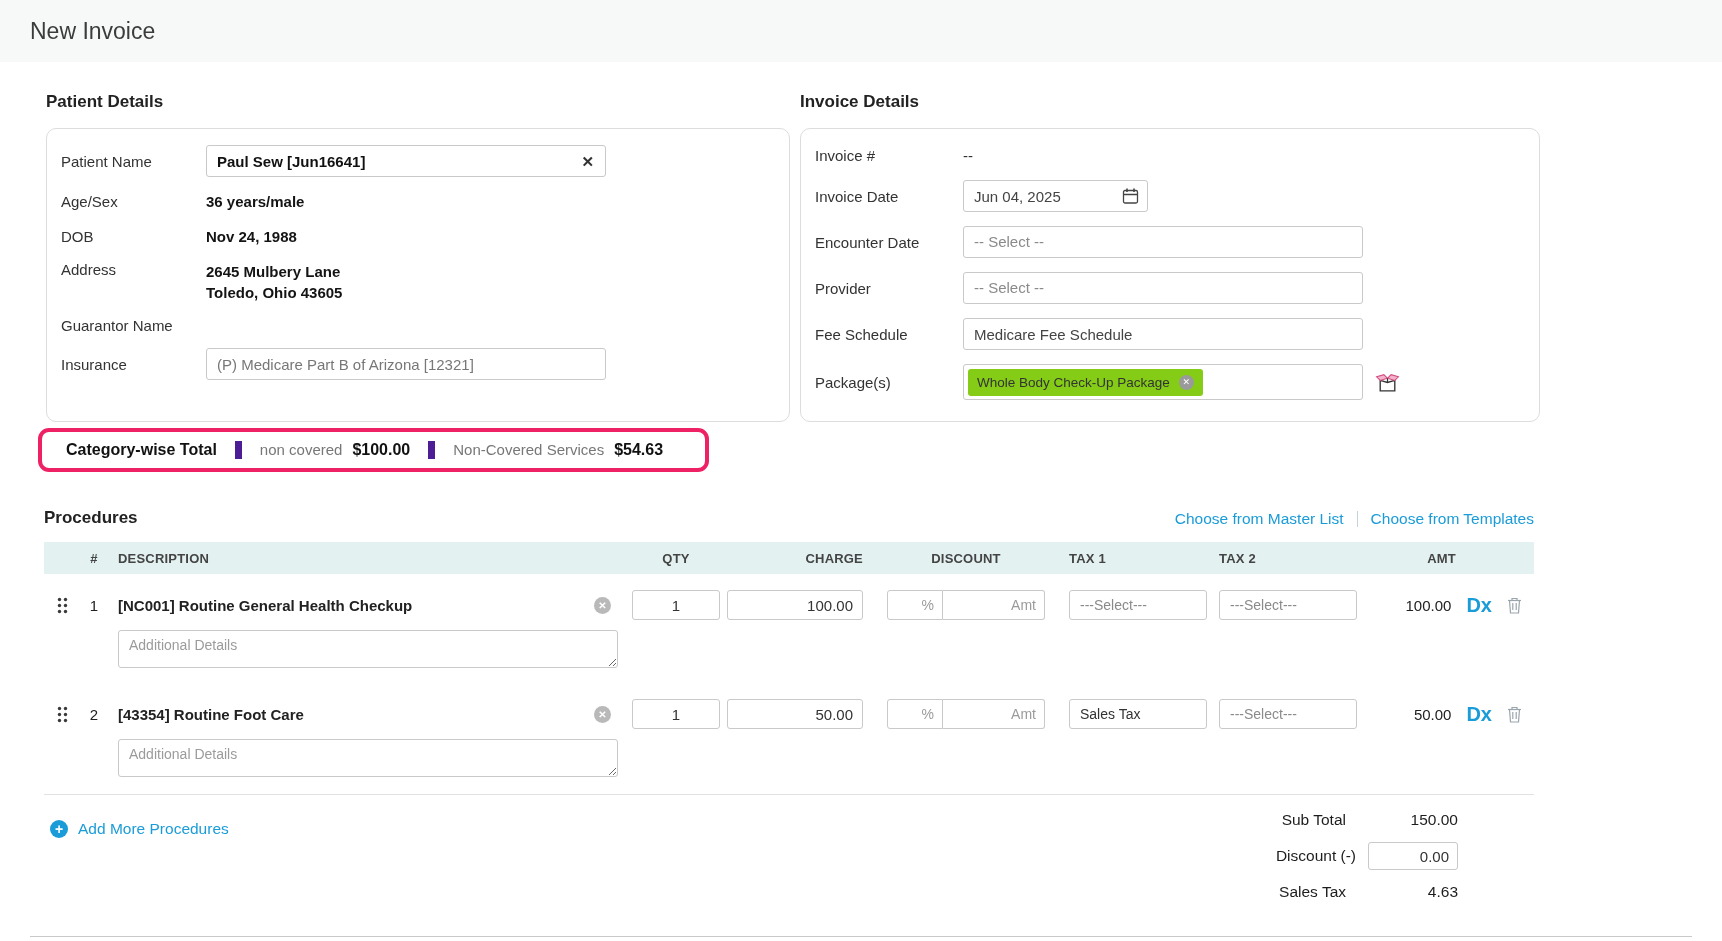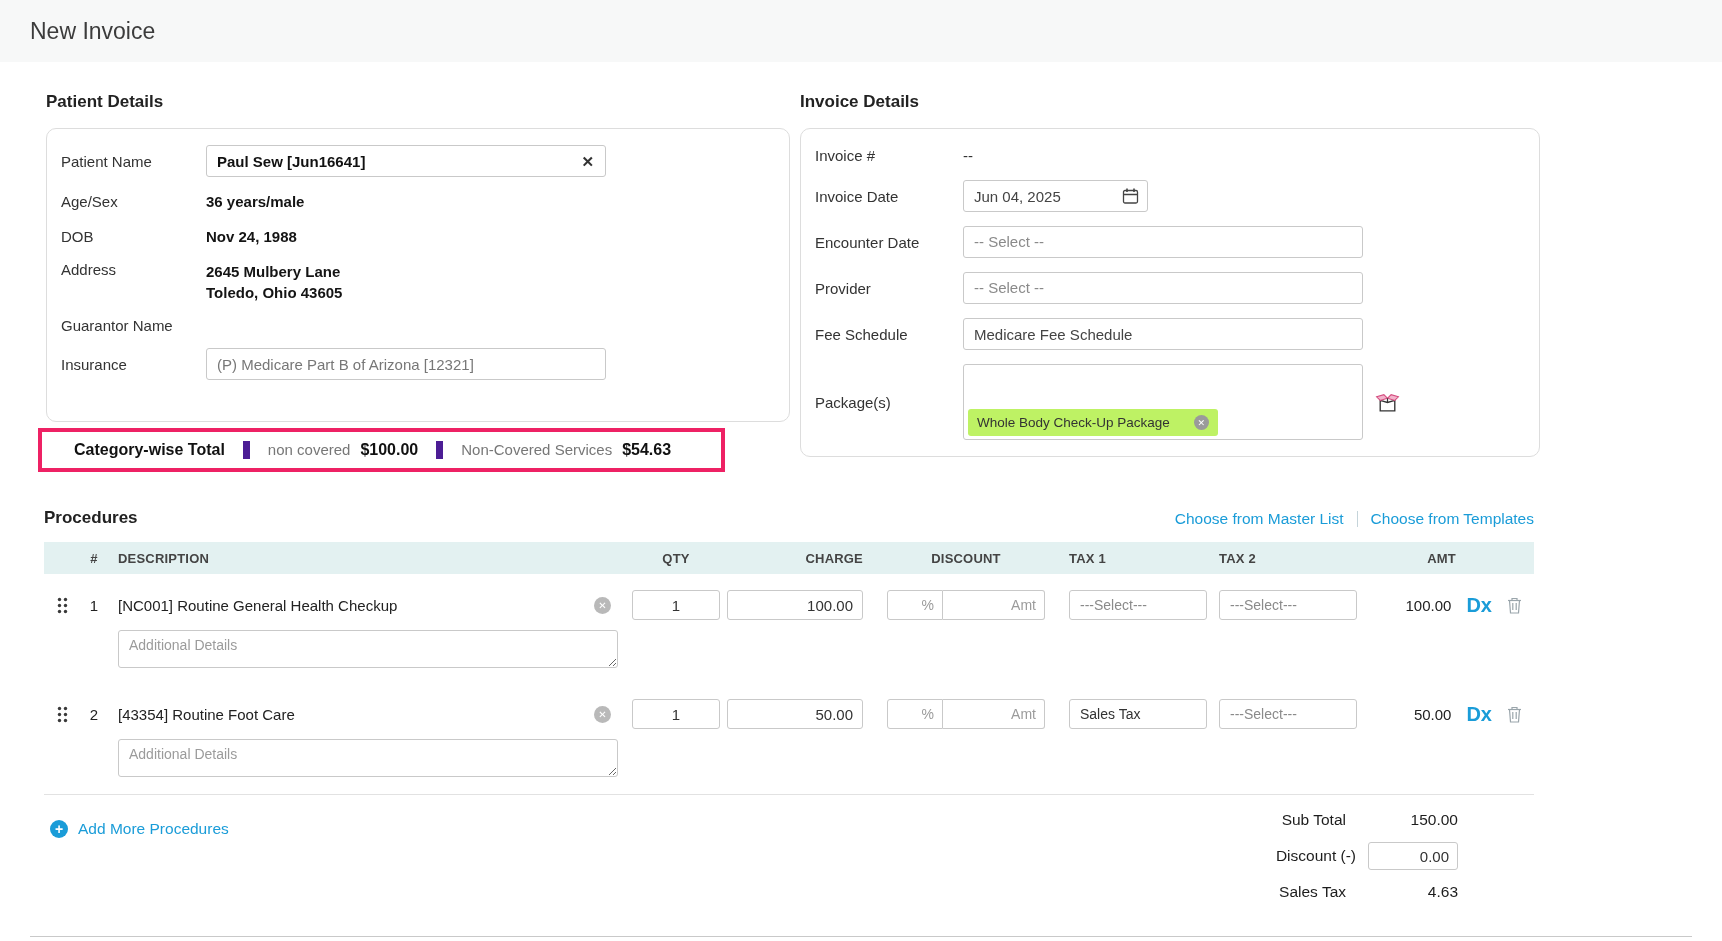--- a/index.html
+++ b/index.html
@@ -44,29 +44,29 @@
              color: #333; font-size: 15px; font-weight: 700; cursor: pointer; line-height: 1; }
   .cal-icon { position: absolute; right: 9px; top: 50%; transform: translateY(-50%); cursor: pointer; display: flex; }
 
   .fake-select { width: 400px; height: 32px; line-height: 30px; border: 1px solid #c9c9c9; border-radius: 3px;
                  padding: 0 10px; color: #8a8a8a; font-size: 15px; background: #fff; cursor: pointer;
                  overflow: hidden; white-space: nowrap; }
   .fake-select.filled { color: #333; }
 
   .tag-field { border: 1px solid #c9c9c9; border-radius: 3px; width: 400px; min-height: 36px;
                padding: 3px 4px; display: flex; align-items: center; background: #fff; }
-  .chip { background: #bef264; border-radius: 3px; padding: 6px 9px; font-size: 13.5px; color: #333;
-          display: flex; align-items: center; gap: 24px; margin-top: 41px; }
+  .chip { background: #84cc16; border-radius: 3px; padding: 6px 9px; font-size: 13.5px; color: #333;
+          display: flex; align-items: center; gap: 9px; }
   .chip-x { width: 15px; height: 15px; border-radius: 50%; background: #9a9a9a; color: #fff;
             font-size: 9px; display: flex; align-items: center; justify-content: center; cursor: pointer; }
   .pkg-icon { margin-left: 12px; display: flex; align-items: center; cursor: pointer; }
 
   
   .category-bar { margin: 6px 0 0 -8px; display: inline-flex; align-items: center;
-                  border: 4px solid #ee2164; border-radius: 0; padding: 9px 32px; background: #fff; }
+                  border: 4px solid #ee2164; border-radius: 11px; padding: 9px 24px; background: #fff; }
   .cat-label { font-size: 16px; font-weight: 700; color: #111; padding-right: 18px; }
   .cat-item { padding: 0 18px; border-left: 7px solid #4c1d95; display: flex; gap: 10px; align-items: baseline; }
   .cat-name { color: #777; font-size: 15px; }
   .cat-amount { font-weight: 700; font-size: 16px; color: #111; }
 
   
   .proc-header { display: flex; justify-content: space-between; align-items: flex-end;
                  margin: 36px 0 14px; width: 1490px; margin-left: -2px; }
   .proc-links { display: flex; align-items: center; font-size: 15.5px; }
   .tlink { color: #1a9cd8; cursor: pointer; }
@@ -83,21 +83,21 @@
   .h-charge { text-align: right; padding-right: 10px; }
   .h-discount { text-align: center; }
   .h-tax { padding-left: 10px; }
   .h-amt { text-align: right; padding-right: 78px; }
 
   .prow { margin-bottom: 12px; }
   .prow-main { padding: 16px 0 4px; }
   .cell-handle { display: flex; justify-content: center; cursor: grab; }
   .cell-num { text-align: center; font-size: 15px; color: #222; }
   .cell-desc { display: flex; justify-content: space-between; align-items: center;
-               padding: 0 14px 0 10px; font-weight: 400; font-size: 15px; color: #222; }
+               padding: 0 14px 0 10px; font-weight: 700; font-size: 15px; color: #222; }
   .desc-x { width: 17px; height: 17px; border-radius: 50%; background: #b9b9b9; color: #fff; flex-shrink: 0;
             font-size: 10px; display: flex; align-items: center; justify-content: center; cursor: pointer; }
   .cell-qty { text-align: center; }
   .qty-input { width: 88px; height: 30px; border: 1px solid #c9c9c9; border-radius: 3px;
                text-align: center; font-size: 15px; font-family: inherit; color: #333; }
   .cell-charge { text-align: right; padding-right: 10px; }
   .charge-input { width: 136px; height: 30px; border: 1px solid #c9c9c9; border-radius: 3px;
                   text-align: right; padding-right: 9px; font-size: 15px; font-family: inherit; color: #333; }
   .cell-discount { display: flex; justify-content: center; }
   .disc-pct { width: 56px; height: 30px; border: 1px solid #c9c9c9; border-radius: 3px 0 0 3px;

